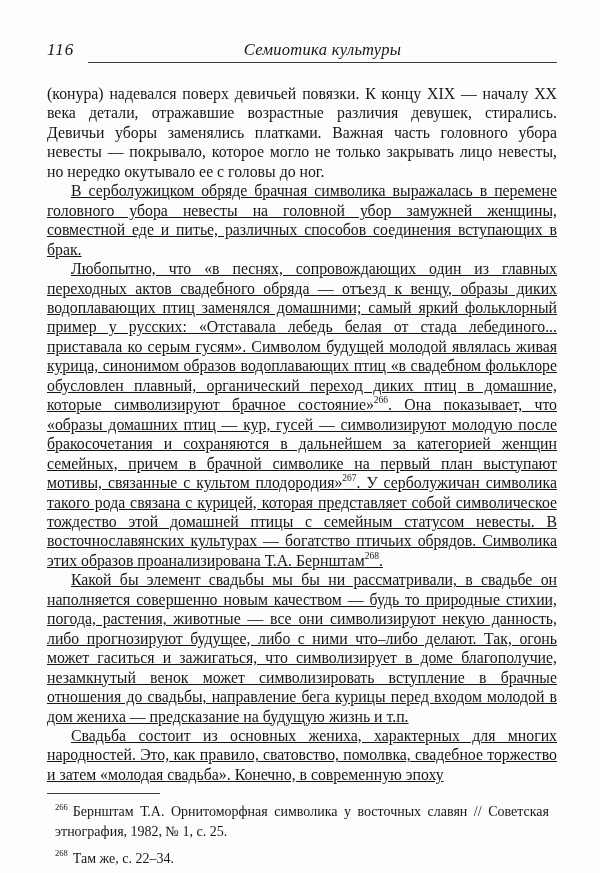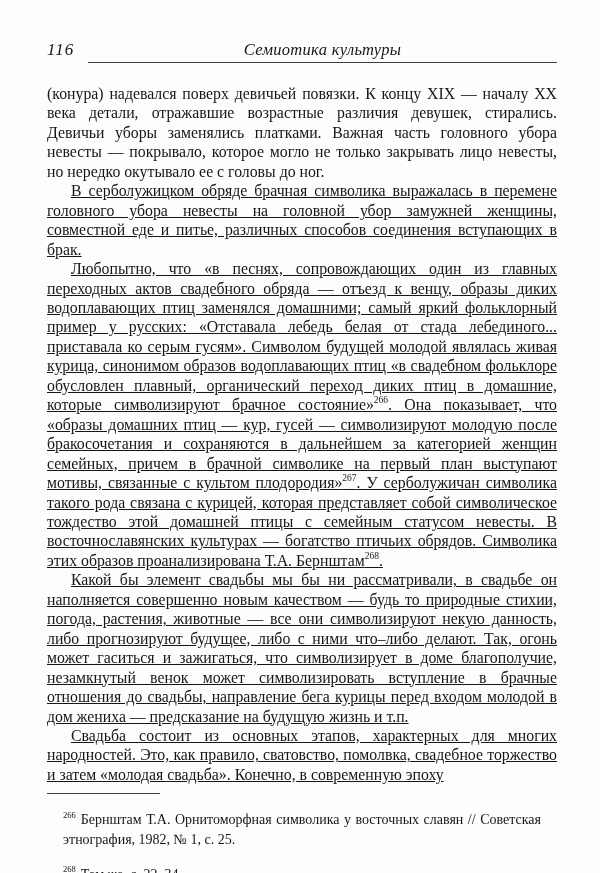--- a/index.html
+++ b/index.html
@@ -74,21 +74,21 @@
     height:0;
     border-top:1.5px solid var(--rule);
   }
   .footnotes{
     margin-top:4px;
     width:510px;
     text-align:justify;
     font-size:14px;
     line-height:19.3px;
   }
-  .footnote{margin:16px;}
+  .footnote{margin:8px;}
   .footnote sup.fnref{
     font-size:8.5px;
     margin-right:5px;
   }
 </style>
 </head>
 <body>
 
 <div class="page">
 
@@ -97,21 +97,21 @@
     <span class="running-title">Семиотика культуры</span>
   </header>
 
   <div class="header-rule"></div>
 
   <main class="body-text">
       <p class="para">(конура) надевался поверх девичьей повязки. К концу XIX — началу XX века детали, отражавшие возрастные различия девушек, стирались. Девичьи уборы заменялись платками. Важная часть головного убора невесты — покрывало, которое могло не только закрывать лицо невесты, но нередко окутывало ее с головы до ног.</p>
       <p class="para indent">В серболужицком обряде брачная символика выражалась в перемене головного убора невесты на головной убор замужней женщины, совместной еде и питье, различных способов соединения вступающих в брак.</p>
       <p class="para indent">Любопытно, что «в песнях, сопровождающих один из главных переходных актов свадебного обряда — отъезд к венцу, образы диких водоплавающих птиц заменялся домашними; самый яркий фольклорный пример у русских: «Отставала лебедь белая от стада лебединого... приставала ко серым гусям». Символом будущей молодой являлась живая курица, синонимом образов водоплавающих птиц «в свадебном фольклоре обусловлен плавный, органический переход диких птиц в домашние, которые символизируют брачное состояние»<sup class="fnref">266</sup>. Она показывает, что «образы домашних птиц — кур, гусей — символизируют молодую после бракосочетания и сохраняются в дальнейшем за категорией женщин семейных, причем в брачной символике на первый план выступают мотивы, связанные с культом плодородия»<sup class="fnref">267</sup>. У серболужичан символика такого рода связана с курицей, которая представляет собой символическое тождество этой домашней птицы с семейным статусом невесты. В восточнославянских культурах — богатство птичьих обрядов. Символика этих образов проанализирована Т.А. Бернштам<sup class="fnref">268</sup>.</p>
       <p class="para indent">Какой бы элемент свадьбы мы бы ни рассматривали, в свадьбе он наполняется совершенно новым качеством — будь то природные стихии, погода, растения, животные — все они символизируют некую данность, либо прогнозируют будущее, либо с ними что–либо делают. Так, огонь может гаситься и зажигаться, что символизирует в доме благополучие, незамкнутый венок может символизировать вступление в брачные отношения до свадьбы, направление бега курицы перед входом молодой в дом жениха — предсказание на будущую жизнь и т.п.</p>
-      <p class="para indent">Свадьба состоит из основных этапов, характерных для многих народностей. Это, как правило, сватовство, помолвка, свадебное торжество и затем «молодая свадьба». Конечно, в современную эпоху</p>
+      <p class="para indent">Свадьба состоит из основных жениха, характерных для многих народностей. Это, как правило, сватовство, помолвка, свадебное торжество и затем «молодая свадьба». Конечно, в современную эпоху</p>
     </main>
 
   <div class="footnote-rule"></div>
 
   <section class="footnotes">
       <p class="footnote"><sup class="fnref">266</sup>Бернштам Т.А. Орнитоморфная символика у восточных славян // Советская этнография, 1982, № 1, с. 25.</p>
       <p class="footnote"><sup class="fnref">268</sup>Там же, с. 22–34.</p>
     </section>
 
 </div>

